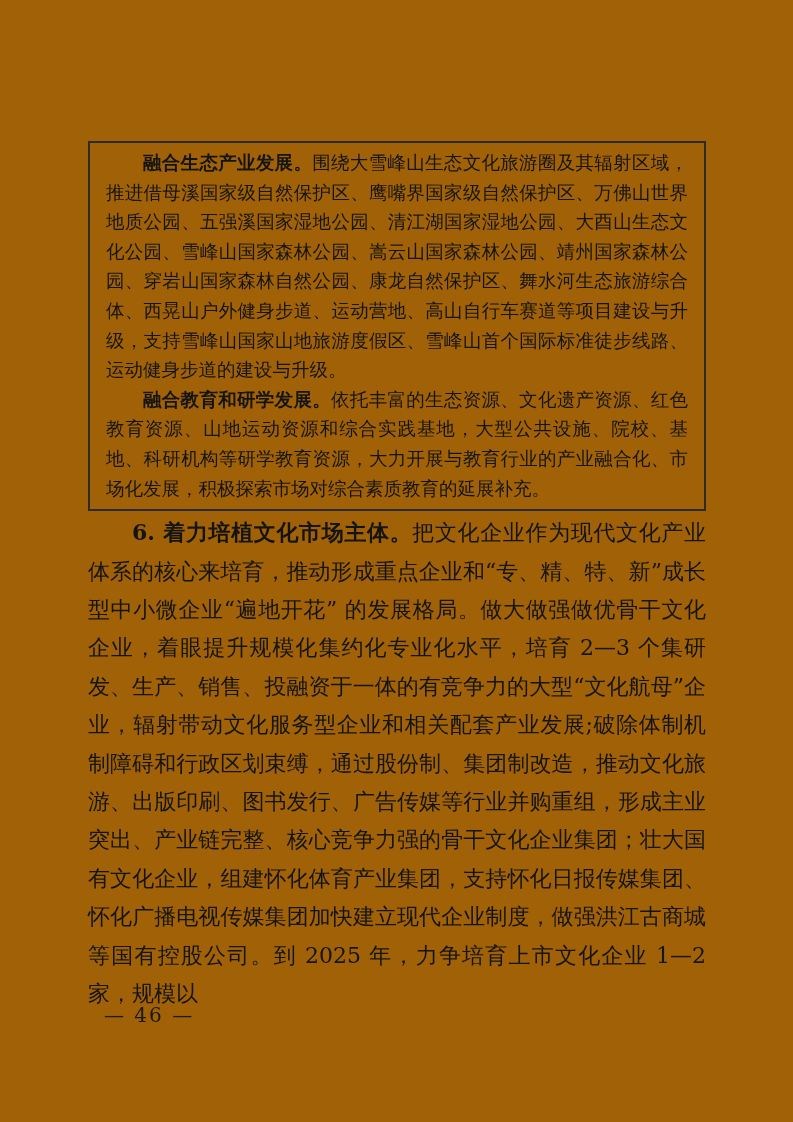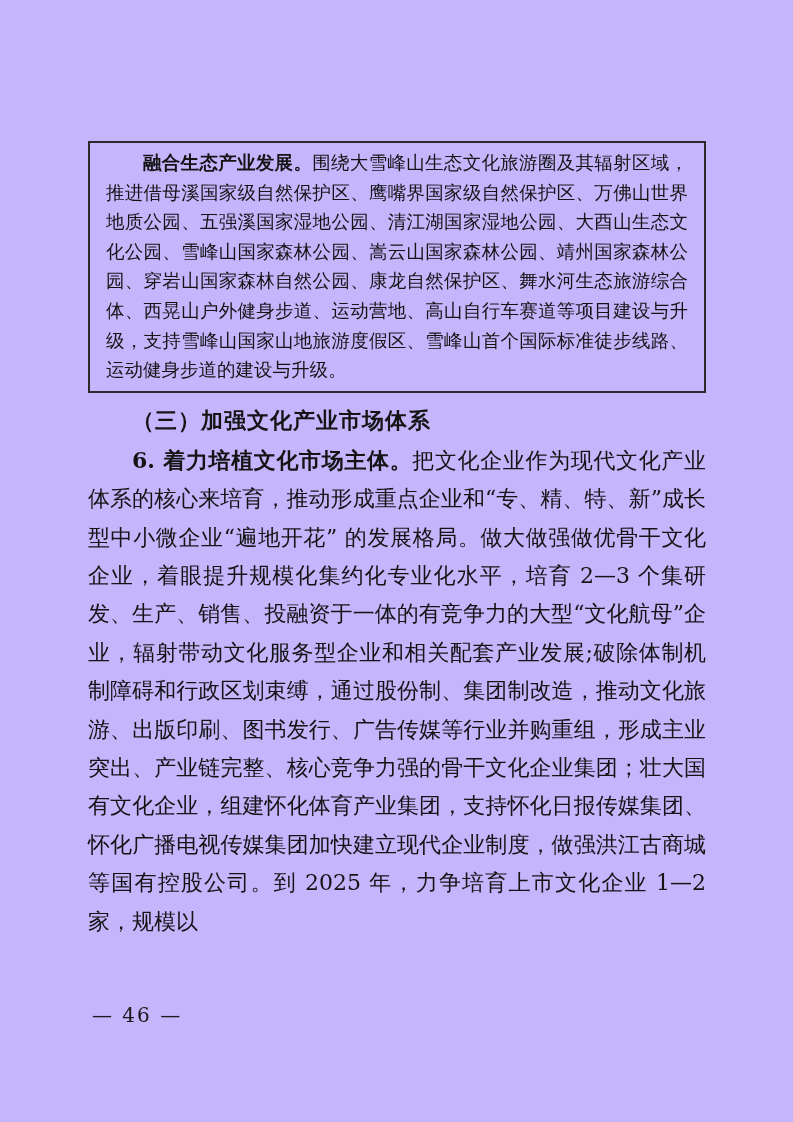--- a/index.html
+++ b/index.html
@@ -4,21 +4,21 @@
 <style>
   html, body {
     margin: 0;
     padding: 0;
     background: #ffffff;
   }
   .page {
     position: relative;
     width: 793px;
     height: 1122px;
-    background: #c4b5fd;
+    background: #a16207;
     overflow: hidden;
     color: #141414;
     font-family: "DejaVu Serif", "Liberation Serif", serif;
   }
   .content {
     position: absolute;
     left: 88px;
     top: 141px;
     width: 618px;
   }
@@ -49,41 +49,43 @@
   }
   .body-para {
     margin: 2px 0 0 0;
     font-size: 22px;
     line-height: 38.4px;
     text-align: justify;
     text-indent: 2em;
   }
   .page-number {
     position: absolute;
-    left: 92px;
+    left: 104px;
     top: 1002px;
     font-size: 20px;
     line-height: 26px;
     letter-spacing: 2px;
     color: #1a1a1a;
   }
 </style>
 </head>
 <body>
 
 <div class="page">
   <div class="content">
 
     <div class="notice-box">
       <p>
         <span class="lead">融合生态产业发展。</span><span>围绕大雪峰山生态文化旅游圈及其辐射区域，推进借母溪国家级自然保护区、鹰嘴界国家级自然保护区、万佛山世界地质公园、五强溪国家湿地公园、清江湖国家湿地公园、大酉山生态文化公园、雪峰山国家森林公园、嵩云山国家森林公园、靖州国家森林公园、穿岩山国家森林自然公园、康龙自然保护区、舞水河生态旅游综合体、西晃山户外健身步道、运动营地、高山自行车赛道等项目建设与升级，支持雪峰山国家山地旅游度假区、雪峰山首个国际标准徒步线路、运动健身步道的建设与升级。</span>
       </p>
+      <p>
+        <span class="lead">融合教育和研学发展。</span><span>依托丰富的生态资源、文化遗产资源、红色教育资源、山地运动资源和综合实践基地，大型公共设施、院校、基地、科研机构等研学教育资源，大力开展与教育行业的产业融合化、市场化发展，积极探索市场对综合素质教育的延展补充。</span>
+      </p>
     </div>
 
-    <h3 class="section-heading">（三）加强文化产业市场体系</h3>
 
     <p class="body-para">
       <span class="lead">6. 着力培植文化市场主体。</span><span>把文化企业作为现代文化产业体系的核心来培育，推动形成重点企业和“专、精、特、新”成长型中小微企业“遍地开花” 的发展格局。做大做强做优骨干文化企业，着眼提升规模化集约化专业化水平，培育 2—3 个集研发、生产、销售、投融资于一体的有竞争力的大型“文化航母”企业，辐射带动文化服务型企业和相关配套产业发展;破除体制机制障碍和行政区划束缚，通过股份制、集团制改造，推动文化旅游、出版印刷、图书发行、广告传媒等行业并购重组，形成主业突出、产业链完整、核心竞争力强的骨干文化企业集团；壮大国有文化企业，组建怀化体育产业集团，支持怀化日报传媒集团、怀化广播电视传媒集团加快建立现代企业制度，做强洪江古商城等国有控股公司。到 2025 年，力争培育上市文化企业 1—2 家，规模以</span>
     </p>
 
   </div>
 
   <div class="page-number">— 46 —</div>
 </div>
 

